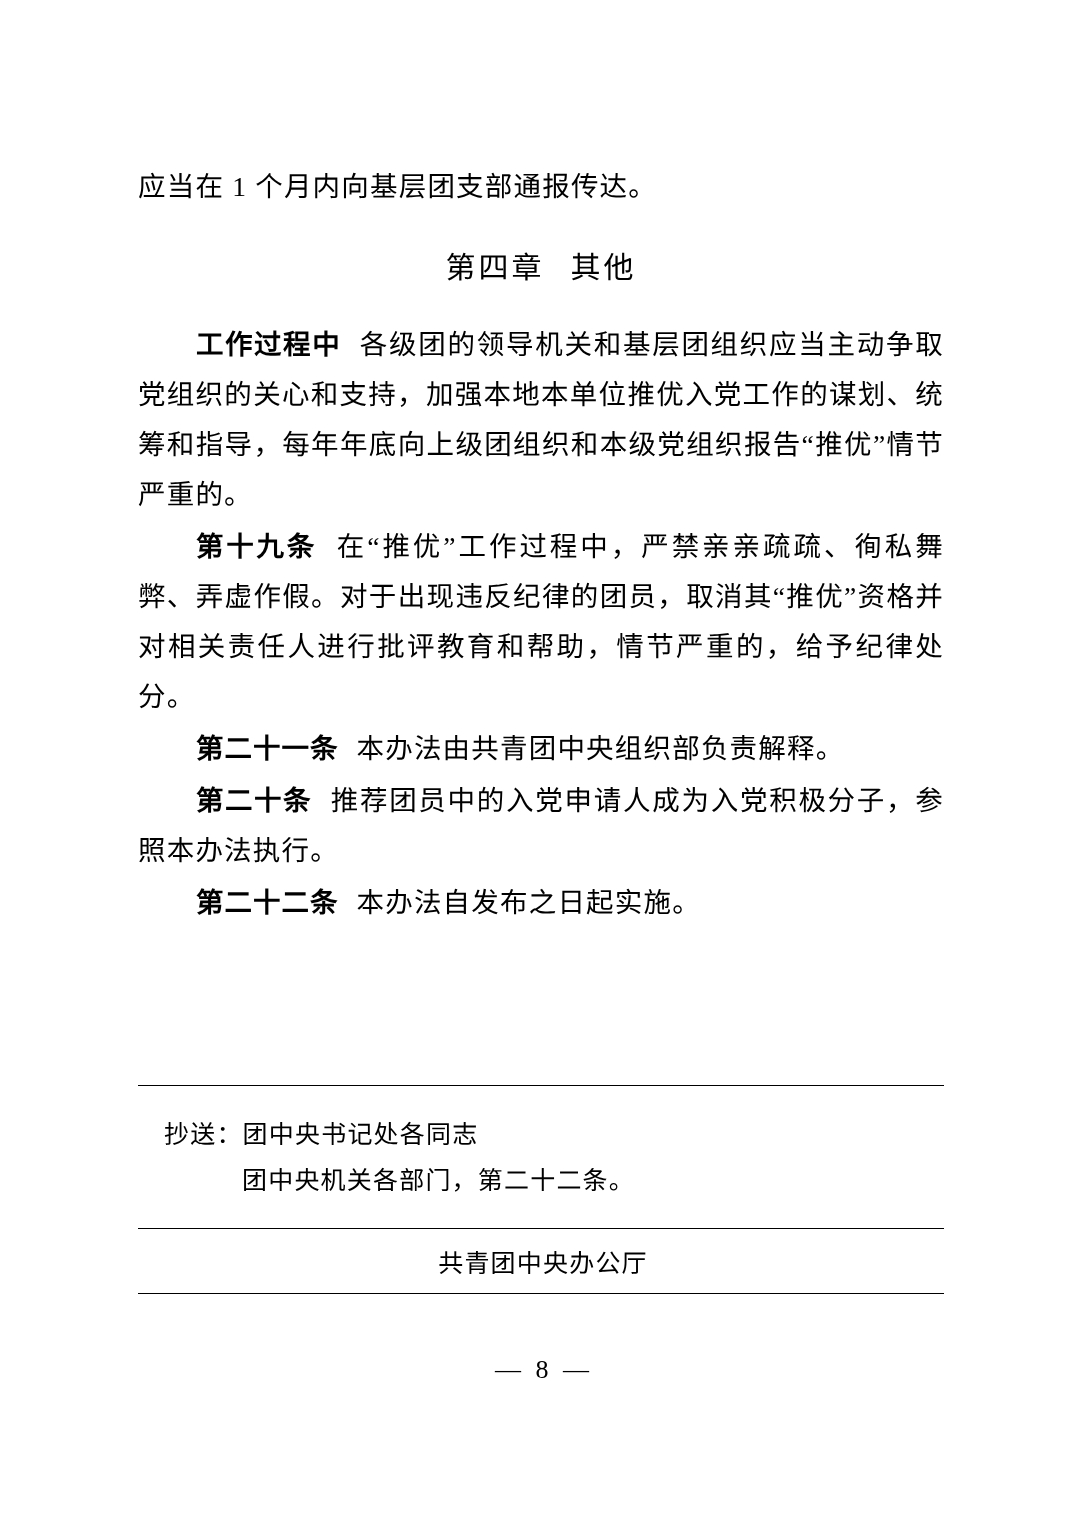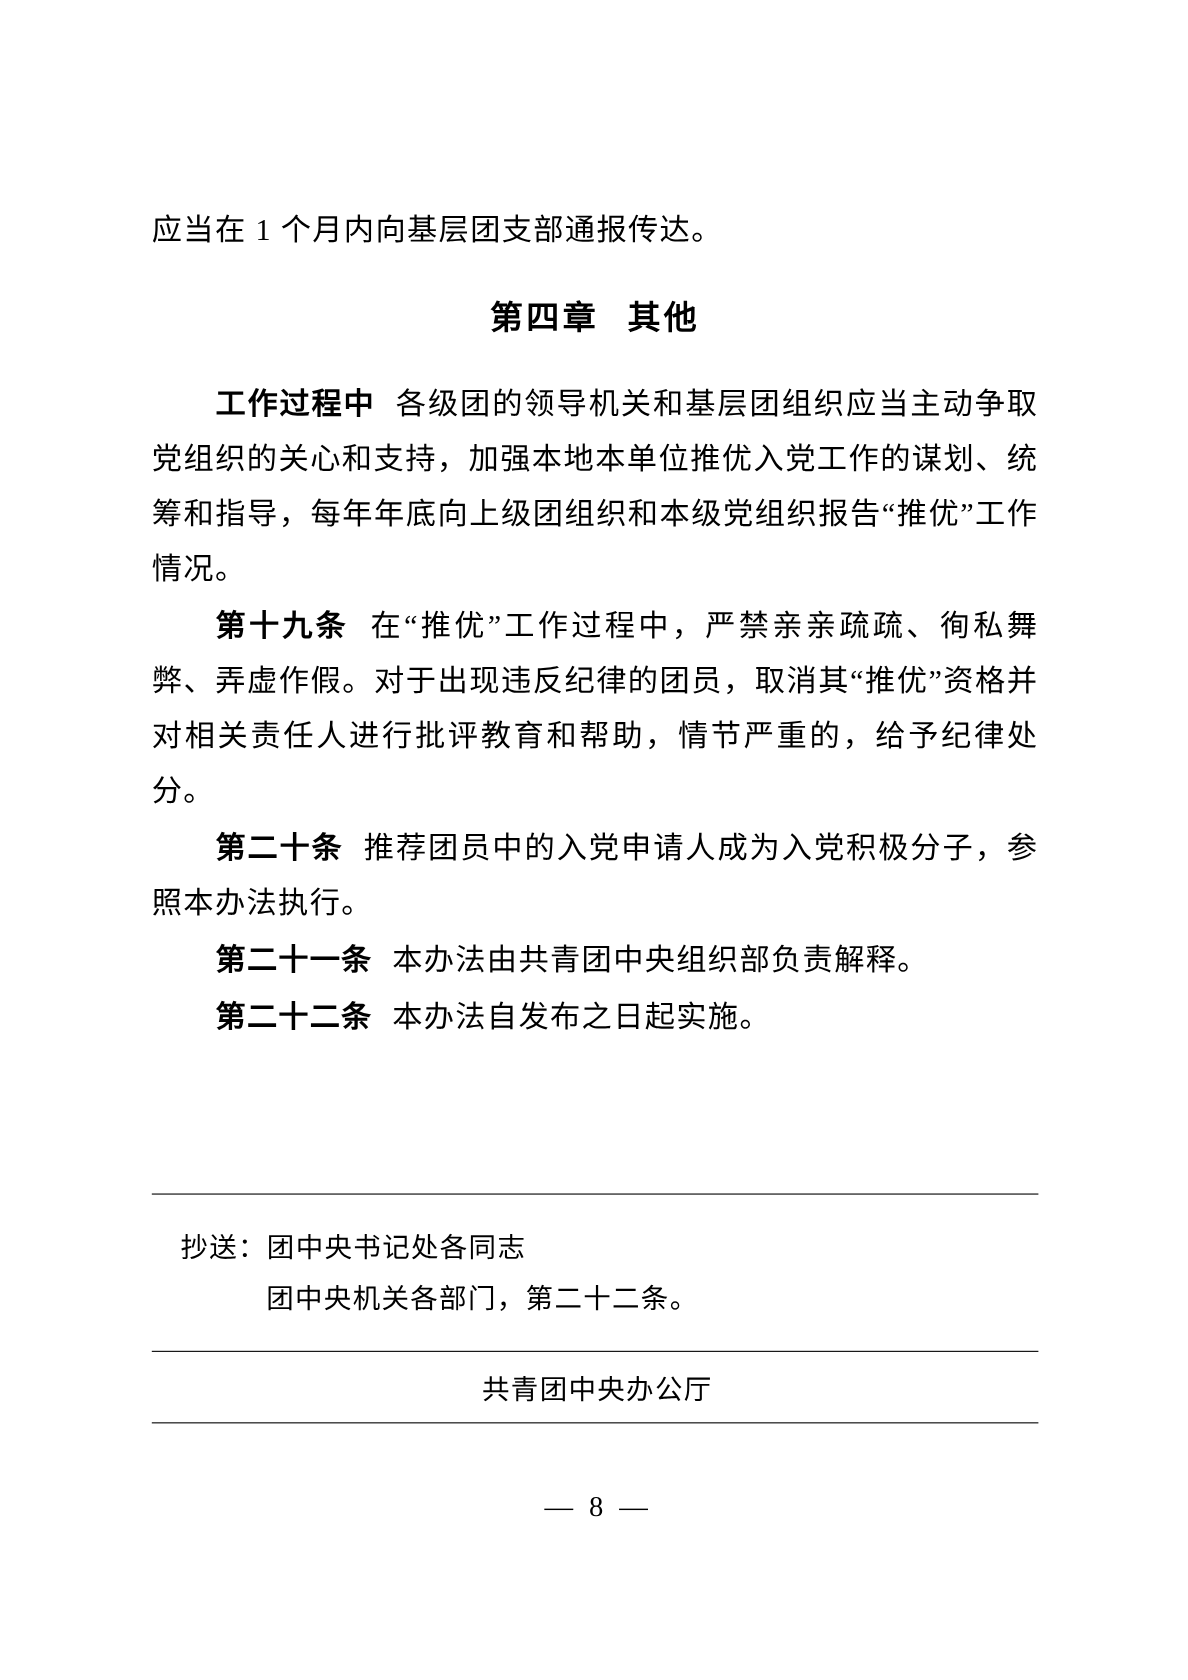--- a/index.html
+++ b/index.html
@@ -22,21 +22,21 @@
     top: 0;
     width: 1080px;
     height: 1527px;
     box-sizing: border-box;
     padding: 0 140px;
   }
 
   .doc-body {
     position: absolute;
     left: 138px;
-    top: 184px;
+    top: 162px;
     width: 806px;
   }
 
   .para {
     font-size: 27.5px;
     line-height: 50px;
     letter-spacing: 1.2px;
     text-align: justify;
     text-justify: inter-ideograph;
     margin: 0 0 0 0;
@@ -56,21 +56,21 @@
   }
 
   .gap-after-label {
     display: inline-block;
     width: 18px;
   }
 
   .chapter-title {
     text-align: center;
     font-size: 30px;
-    font-weight: bold;
+    font-weight: normal;
     letter-spacing: 3px;
     margin: 34px 0 30px 0;
     line-height: 44px;
   }
   .chapter-title .ct-gap {
     display: inline-block;
     width: 26px;
   }
 
   
@@ -134,33 +134,33 @@
 
   <div class="doc-body">
 
     <p class="para">应当在 1 个月内向基层团支部通报传达。</p>
 
     <div class="chapter-title">
       <span>第四章</span><span class="ct-gap"></span><span>其他</span>
     </div>
 
     <p class="para indent">
-      <span class="article-label">工作过程中</span><span class="gap-after-label"></span><span>各级团的领导机关和基层团组织应当主动争取党组织的关心和支持，加强本地本单位推优入党工作的谋划、统筹和指导，每年年底向上级团组织和本级党组织报告“推优”工作情况。</span>
+      <span class="article-label">工作过程中</span><span class="gap-after-label"></span><span>各级团的领导机关和基层团组织应当主动争取党组织的关心和支持，加强本地本单位推优入党工作的谋划、统筹和指导，每年年底向上级团组织和本级党组织报告“推优”情节严重的。</span>
     </p>
 
     <p class="para indent">
       <span class="article-label">第十九条</span><span class="gap-after-label"></span><span>在“推优”工作过程中，严禁亲亲疏疏、徇私舞弊、弄虚作假。对于出现违反纪律的团员，取消其“推优”资格并对相关责任人进行批评教育和帮助，情节严重的，给予纪律处分。</span>
     </p>
 
     <p class="para indent">
-      <span class="article-label">第二十条</span><span class="gap-after-label"></span><span>推荐团员中的入党申请人成为入党积极分子，参照本办法执行。</span>
+      <span class="article-label">第二十一条</span><span class="gap-after-label"></span><span>本办法由共青团中央组织部负责解释。</span>
     </p>
 
     <p class="para indent">
-      <span class="article-label">第二十一条</span><span class="gap-after-label"></span><span>本办法由共青团中央组织部负责解释。</span>
+      <span class="article-label">第二十条</span><span class="gap-after-label"></span><span>推荐团员中的入党申请人成为入党积极分子，参照本办法执行。</span>
     </p>
 
     <p class="para indent">
       <span class="article-label">第二十二条</span><span class="gap-after-label"></span><span>本办法自发布之日起实施。</span>
     </p>
 
   </div>
 
   <div class="footer-block">
     <div class="rule"></div>

